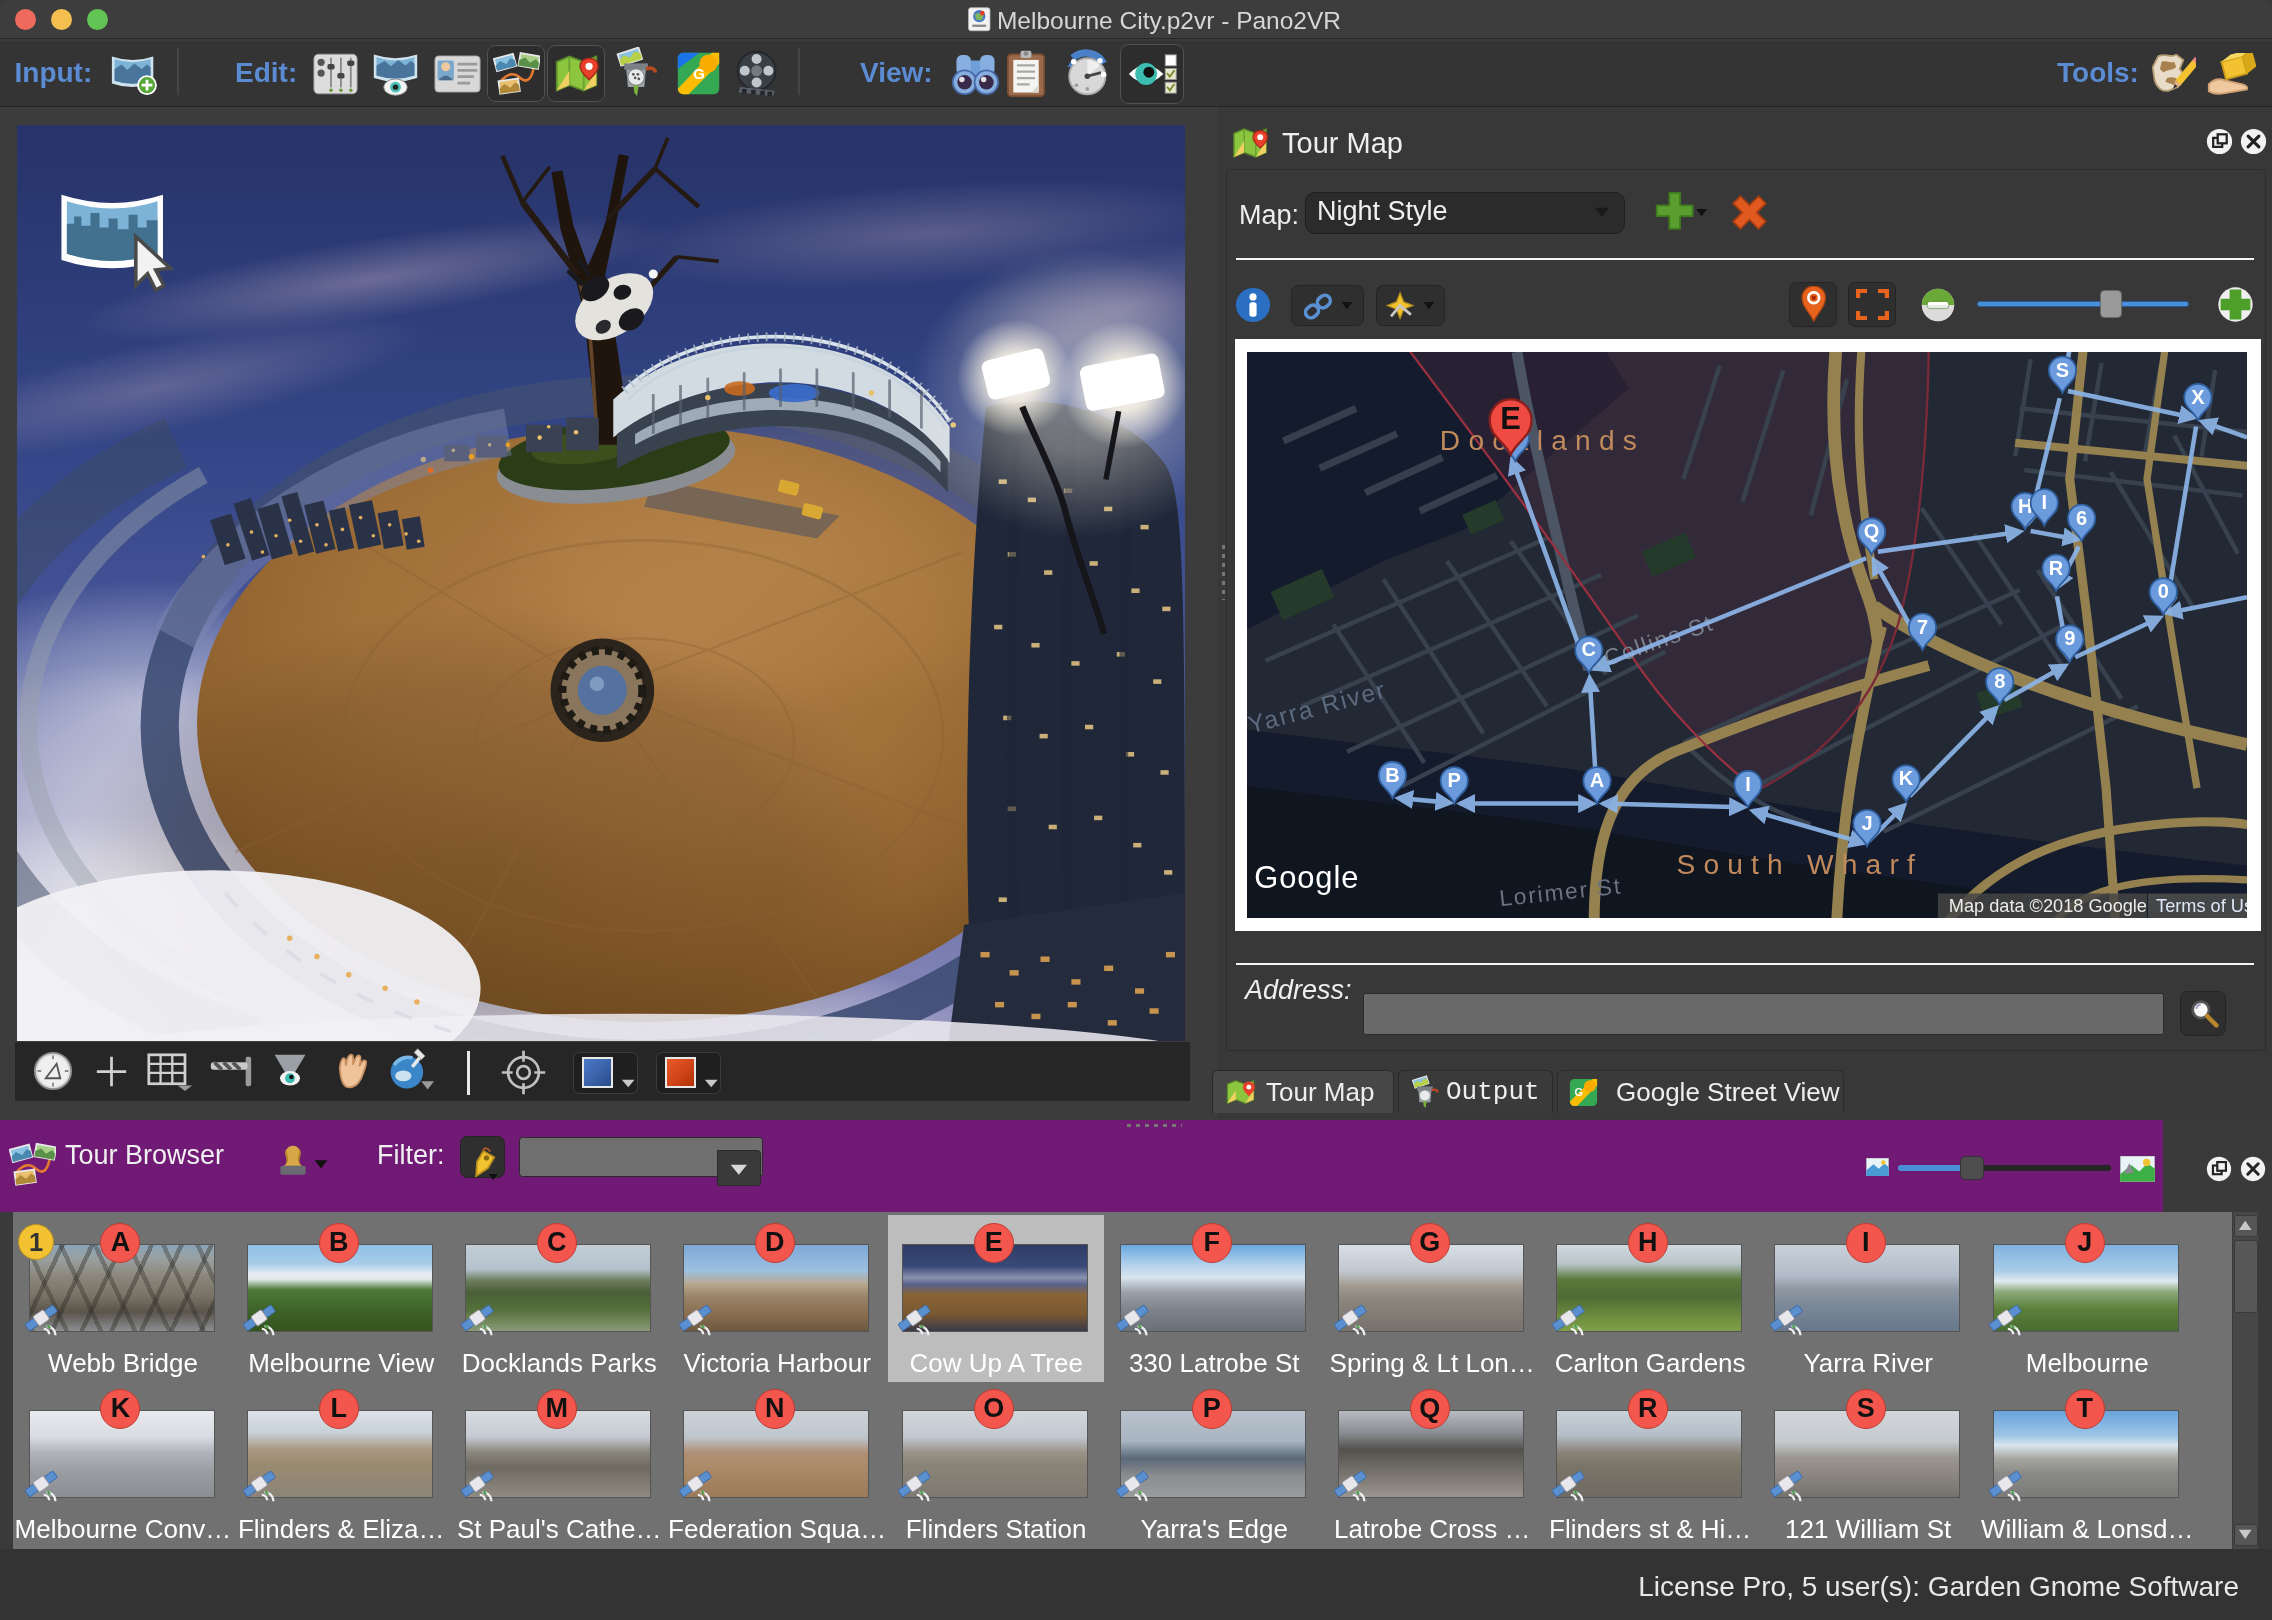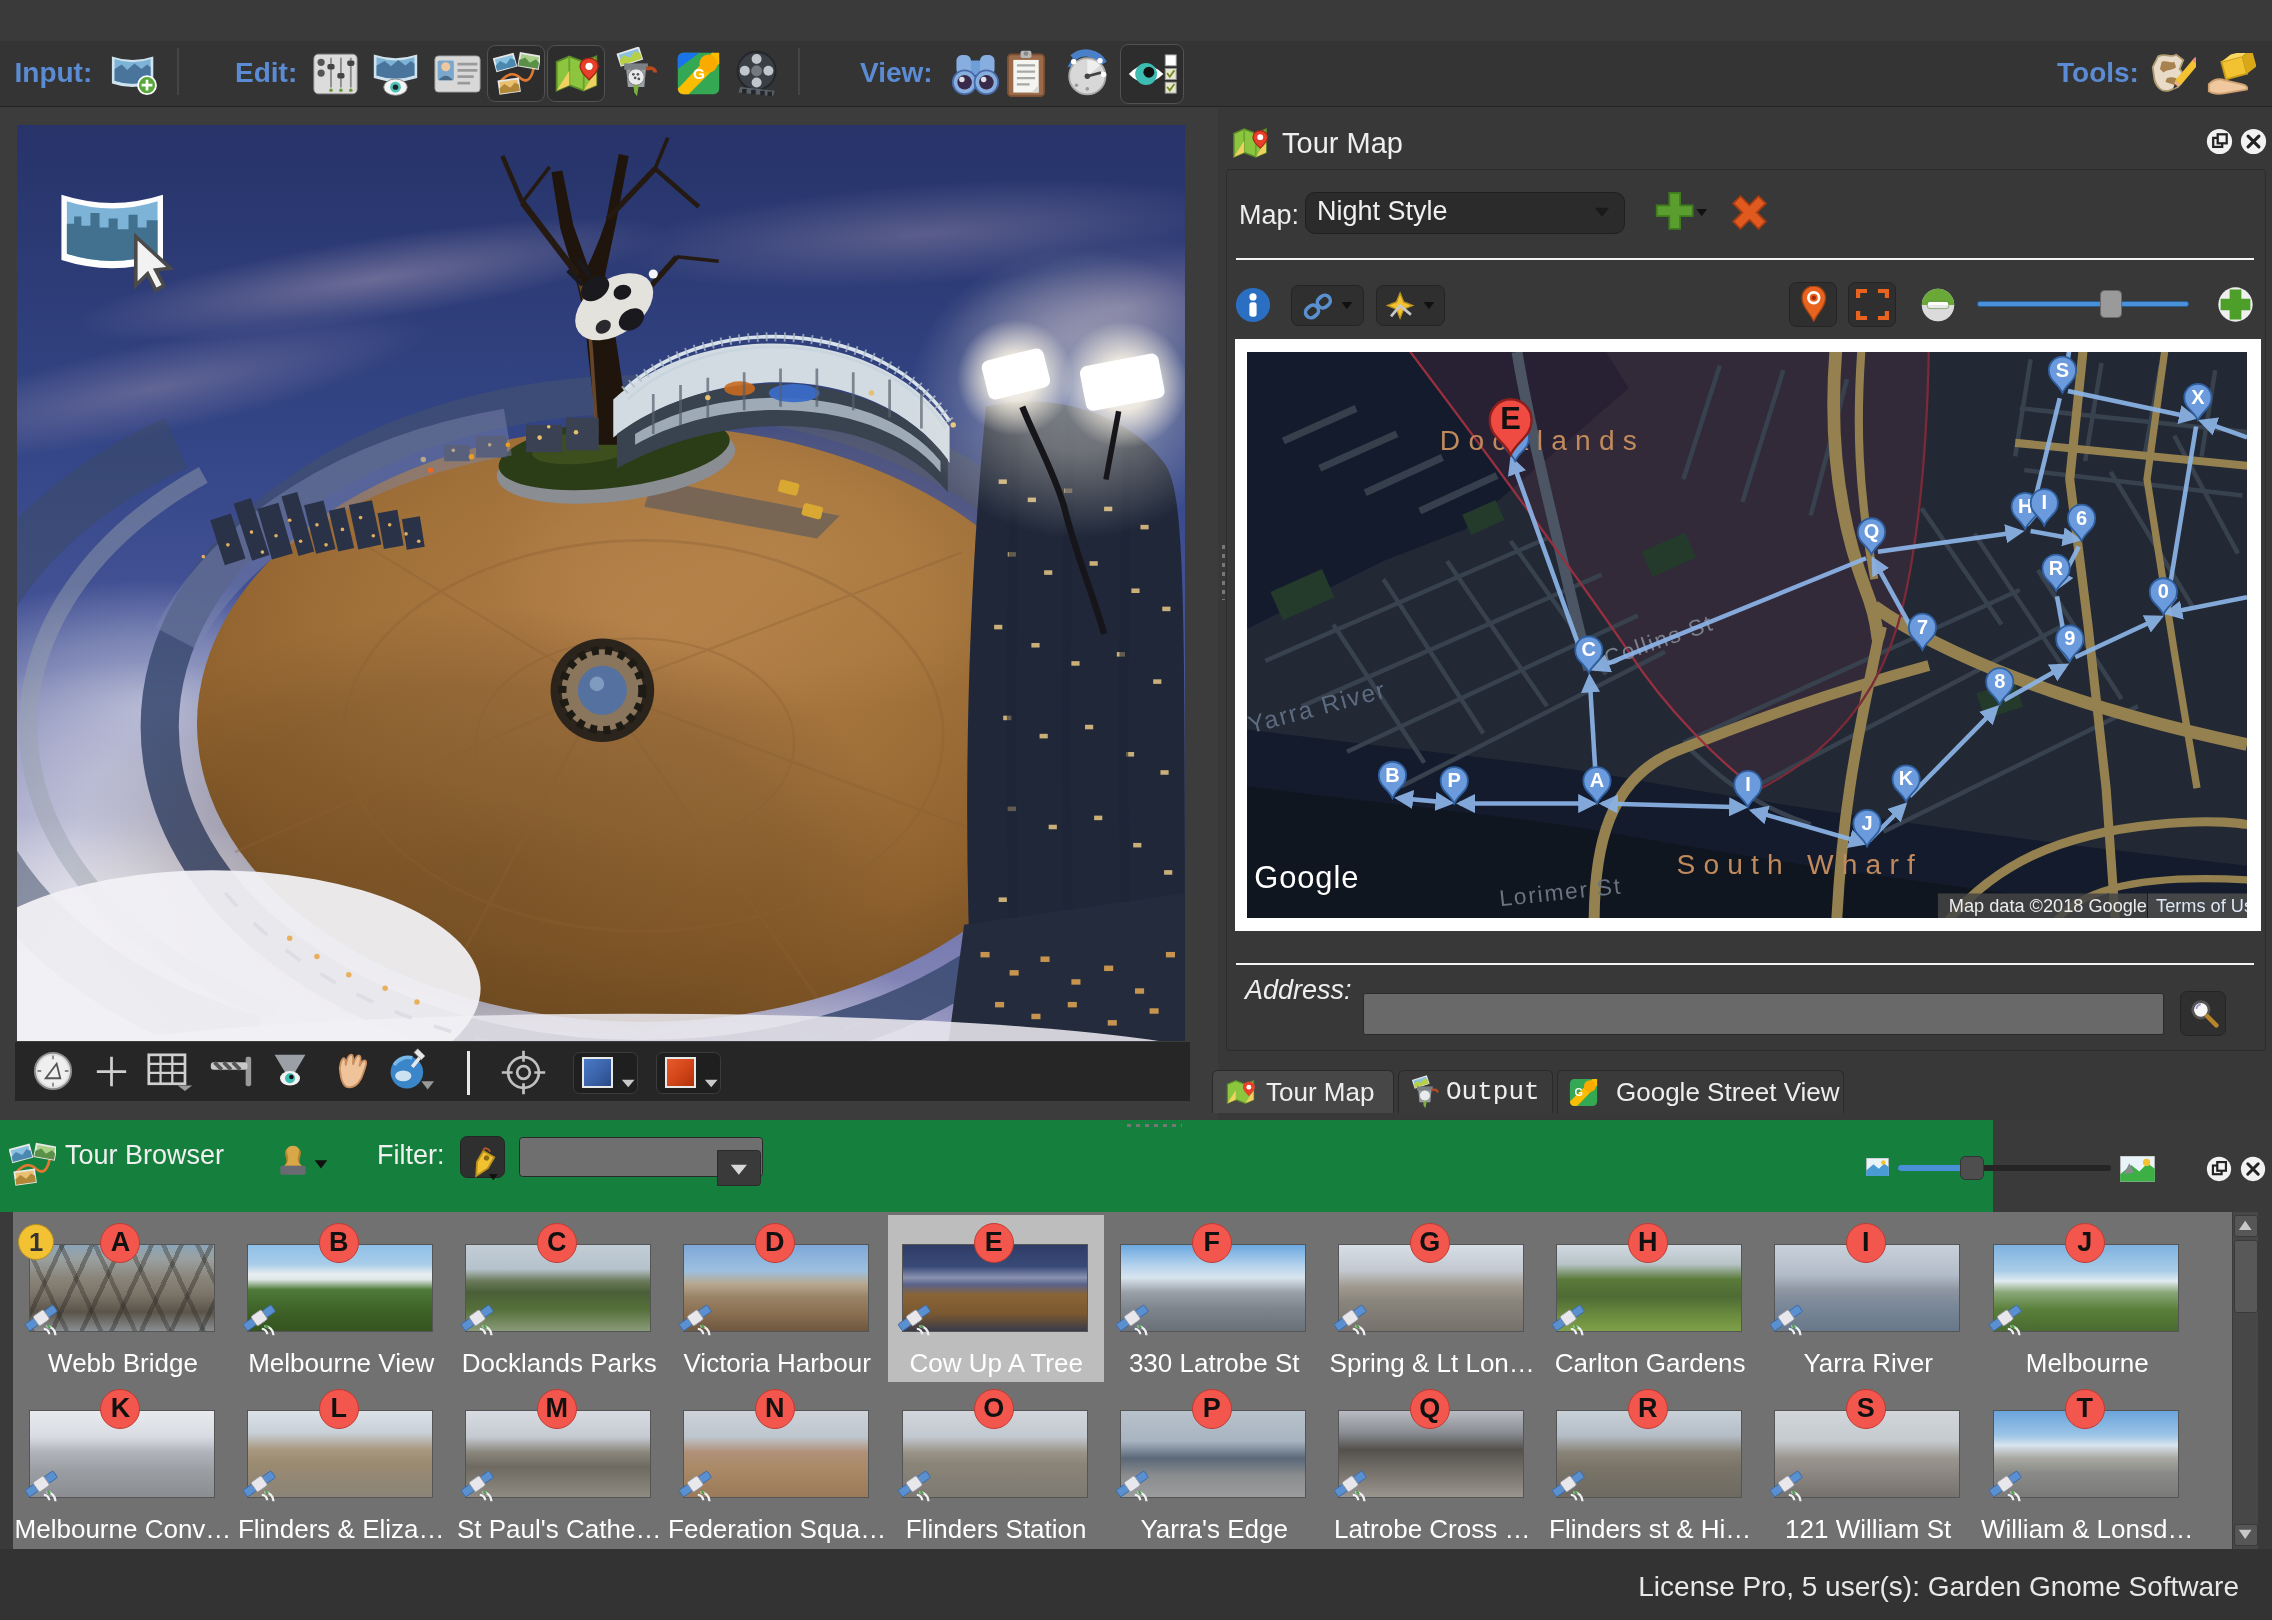--- a/index.html
+++ b/index.html
@@ -31,36 +31,49 @@
   #mapframe { left:1235px; top:339px; width:1026px; height:592px; background:#ffffff; }
   #mapsvg { left:1247px; top:352px; width:1000px; height:566px; }
   .rbtn { background:#2f2f2f; border:1.8px solid #242424; border-radius:7.3px; }
 
   
   .tab { top:1070px; height:43px; white-space:nowrap; border:1.8px solid #2a2a2a; border-bottom:none; border-radius:5.5px 5.5px 0 0; color:#eee; font-size:26px; }
   .tab-active { background:#474747; }
   .tab-in { background:#3a3a3a; }
 
   
-  #browserbar { left:0; top:1120px; width:1993px; height:92px; background:#15803d; }
+  #browserbar { left:0; top:1120px; width:2163px; height:92px; background:#701a75; }
   #thumbs { left:12.7px; top:1212px; width:2219px; height:337px; background:#717171; }
   #tscroll { left:2232px; top:1212px; width:26px; height:337px; background:#474747; border-left:0.9px solid #3a3a3a; }
   .thumbcell { position:absolute; width:216px; height:167px; }
   .thumbimg { position:absolute; left:14.5px; top:29px; width:186px; height:88px; }
   .badge { position:absolute; left:86px; top:8.2px; width:40px; height:40px; border-radius:50%; background:#f2564d; border:1.8px solid #c03c33; color:#111; font-size:27px; font-weight:bold; text-align:center; line-height:37px; }
   .tcap { position:absolute; left:-9px; top:133px; width:235px; text-align:center; color:#fff; font-size:26px; white-space:nowrap; }
 
   
   #statusbar { left:0; top:1549px; width:2273px; height:71px; background:#333333; }
   #license { right:34px; top:22px; color:#e8e8e8; font-size:28px; position:absolute; }
 </style>
 </head>
 <body>
 <div id="root">
 
+  <div id="titlebar" class="abs">
+    <div class="tl abs" style="left:14.5px; background:#ee6a5f;"></div>
+    <div class="tl abs" style="left:51px; background:#f5bf4f;"></div>
+    <div class="tl abs" style="left:87px; background:#61c455;"></div>
+    <div id="title" class="abs">Melbourne City.p2vr - Pano2VR</div>
+    <svg class="abs" style="left:967px;top:7.3px;" width="24.5" height="24.5" viewBox="0 0 32 32">
+      <rect x="2" y="1" width="28" height="30" rx="3" fill="#f2f2f2" stroke="#bbb"></rect>
+      <circle cx="16" cy="12" r="8" fill="#4a7ac8"></circle>
+        <path d="M10,10 a8,5 0 0 1 12,0 l-2,6 a6,4 0 0 1 -8,0 Z" fill="#8cc63f" opacity="0.8"></path>
+      <circle cx="20" cy="8" r="3" fill="#e8402a"></circle>
+      <rect x="7" y="23" width="18" height="3" fill="#888"></rect>
+    </svg>
+  </div>
 
   <div id="toolbar" class="abs">
     <div class="tblabel abs" style="left:14.5px;">Input:</div>
     <div class="tblabel abs" style="left:235px;">Edit:</div>
     <div class="tblabel abs" style="left:860px;">View:</div>
     <div class="tblabel abs" style="left:2057px;">Tools:</div>
     <div class="vsep abs" style="left:177px;"></div>
     <div class="vsep abs" style="left:798px;"></div>
   </div>
 

